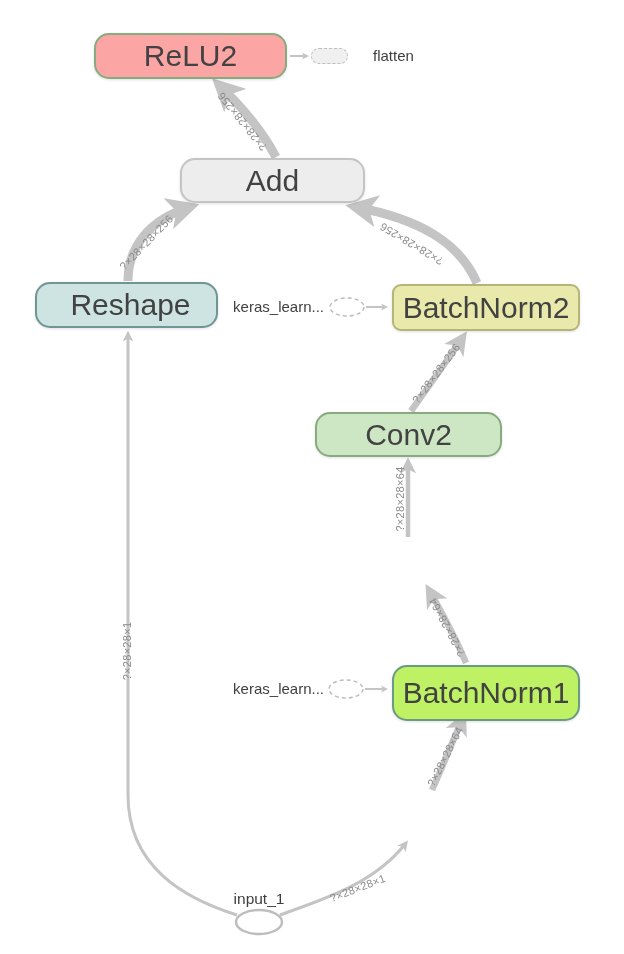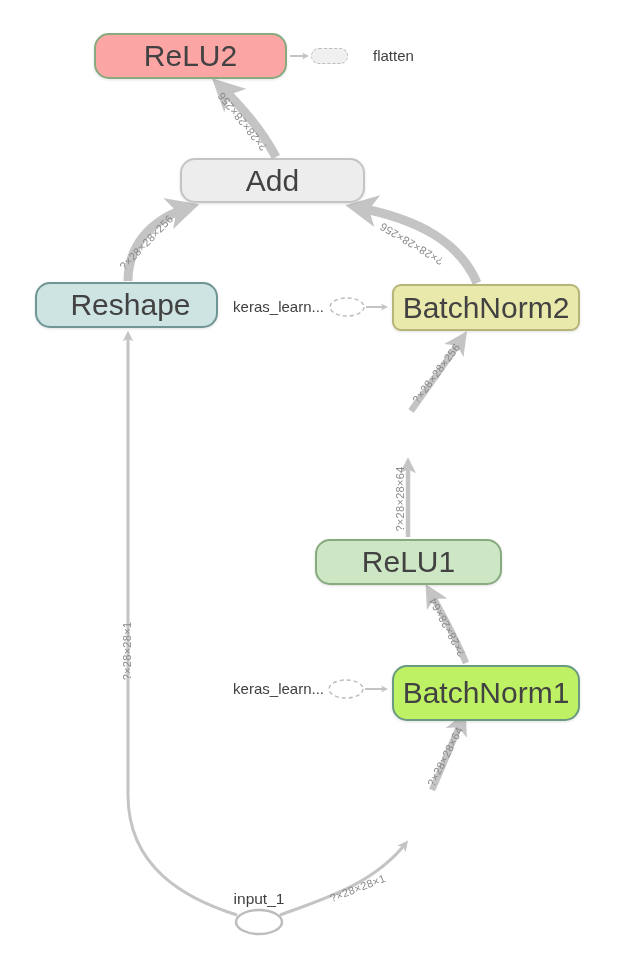--- a/index.html
+++ b/index.html
@@ -103,24 +103,24 @@
   </div>
 
   <div class="node" style="left: 35px; top: 282px; width: 183px; height: 46px; background-color: rgb(205, 228, 226); border-color: rgb(111, 149, 148); padding-left: 8px;">
     <span>Reshape</span>
   </div>
 
   <div class="node" style="left: 392px; top: 284px; width: 188px; height: 47px; background-color: rgb(233, 233, 171); border-color: rgb(181, 181, 120); border-radius: 9px;">
     <span>BatchNorm2</span>
   </div>
 
+  <div class="node" style="left: 315px; top: 412px; width: 187px; height: 45px; background-color: rgb(205, 231, 197); border-color: rgb(135, 171, 127);">
+    <span>Conv2</span>
+  </div>
 
-  <div class="node" style="left: 315px; top: 539px; width: 187px; height: 46px; background-color: rgb(205, 231, 197); border-color: rgb(135, 171, 127);">
-    <span>ReLU1</span>
-  </div>
 
   <div class="node" style="left: 392px; top: 665px; width: 188px; height: 56px; background-color: #bef264; border-color: rgb(106, 155, 130);">
     <span>BatchNorm1</span>
   </div>
 
 
   <div class="flatten-box"></div>
   <div class="annotation" style="left:373px; top:47px;">flatten</div>
 
   <div class="annotation" style="left:200px; top:298px; width:124px; text-align:right;">keras_learn...</div>

